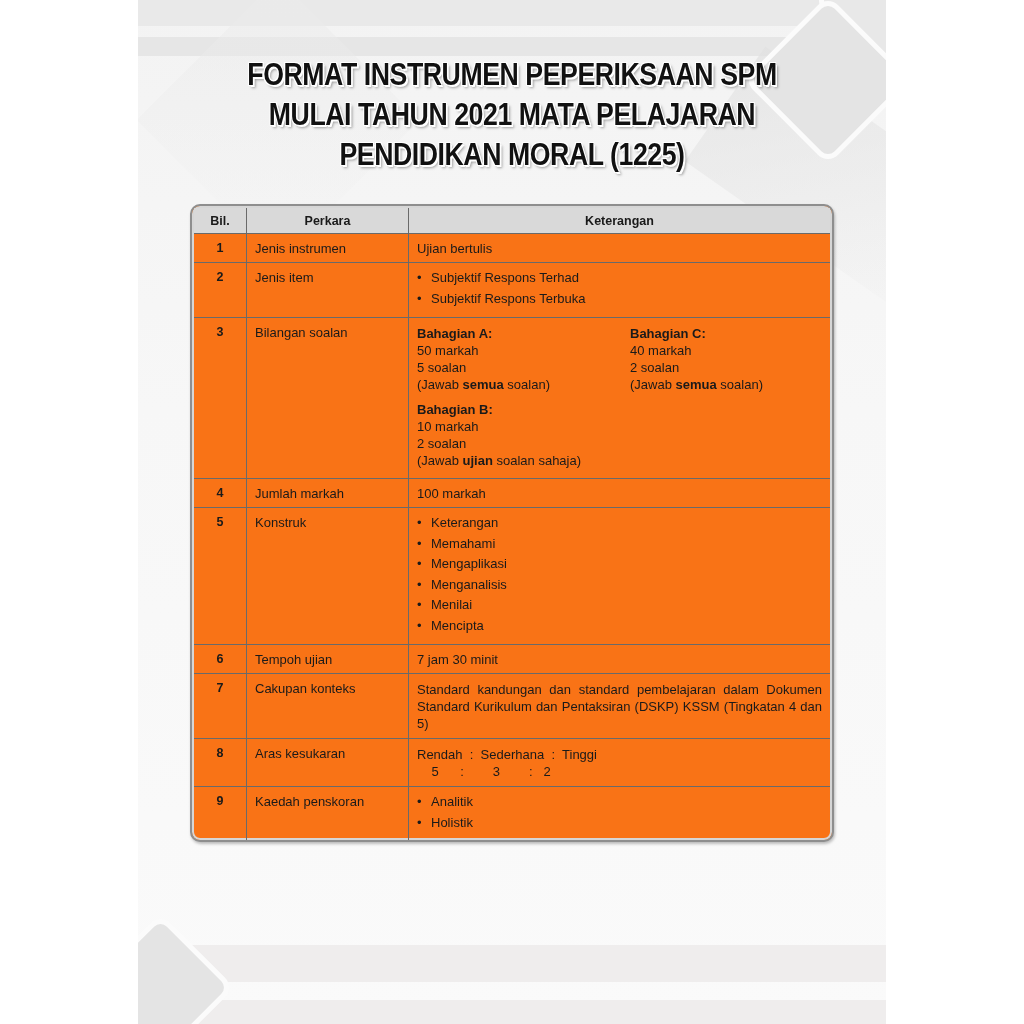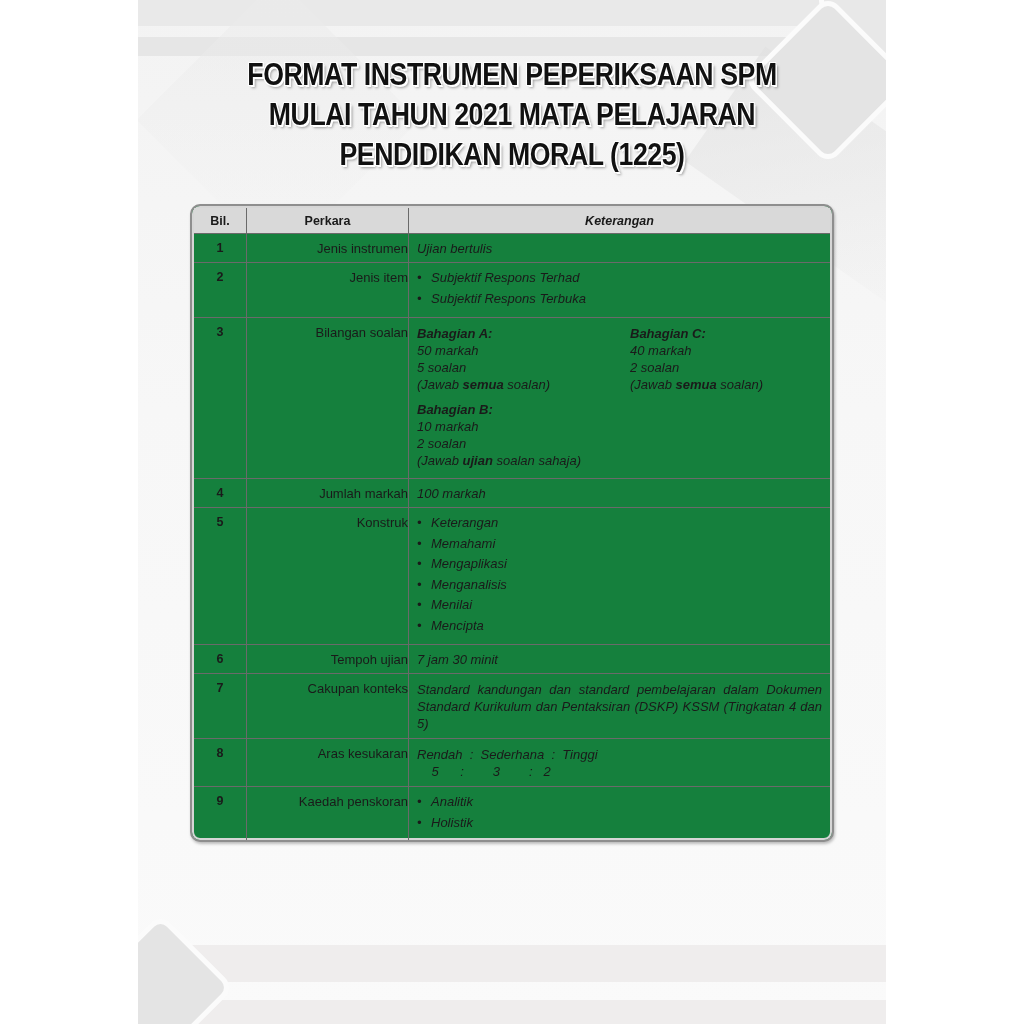--- a/index.html
+++ b/index.html
@@ -71,51 +71,51 @@
     }
     .title div { white-space: nowrap; }
 
     .table-frame {
       position: absolute;
       left: 190px; top: 204px;
       width: 640px; height: 634px;
       border: 2px solid #8e8e8e;
       border-radius: 10px;
       box-shadow: inset 0 0 0 2px #d6d6d6, 1px 2px 3px rgba(0,0,0,0.25);
-      background: #15803d;
+      background: #f97316;
       overflow: hidden;
     }
     table {
       border-collapse: collapse;
       position: absolute;
       left: 2px; top: 2px;
       width: 636px;
       font-family: "Liberation Sans", sans-serif;
       font-size: 13px;
       color: #1a1a1a;
     }
     th, td {
       border-right: 1.5px solid #6a6a6a;
       border-bottom: 1.5px solid #6a6a6a;
       vertical-align: top;
       padding: 0;
     }
-    th:last-child, td:last-child { border-right: none; font-style: italic; }
+    th:last-child, td:last-child { border-right: none; }
     tr:last-child td { border-bottom: none; }
     thead th {
       background: #d9d9d9;
       height: 25px;
       font-weight: bold;
       font-size: 12.5px;
       text-align: center;
       vertical-align: middle;
       transform: scaleX(1);
     }
     td.bil { width: 52px; text-align: center; font-weight: bold; padding-top: 7px; font-size: 12.5px; }
-    td.perkara { width: 153px; padding: 7px 0 0 8px; text-align: right; }
+    td.perkara { width: 153px; padding: 7px 0 0 8px; }
     td.ket { padding: 7px 8px 6px 8px; }
     .bullet-list { list-style: none; margin: 0; padding: 0; }
     .bullet-list li { position: relative; padding-left: 14px; height: 20.5px; }
     .bullet-list li::before {
       content: "\2022"; position: absolute; left: 0; top: 0;
     }
     .bahagian-grid { display: grid; grid-template-columns: 213px 1fr; row-gap: 8px; line-height: 17px; }
     .bahagian-grid .hd { font-weight: bold; }
     .aras-row { display: flex; line-height: 17px; white-space: pre; }
     .justify { text-align: justify; line-height: 17px; }

